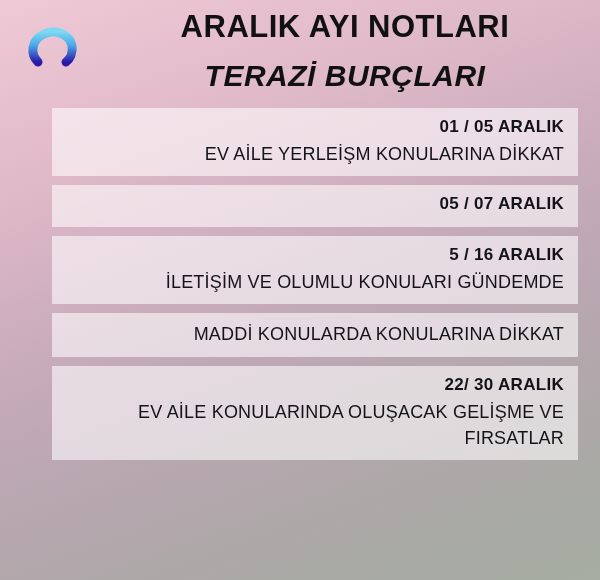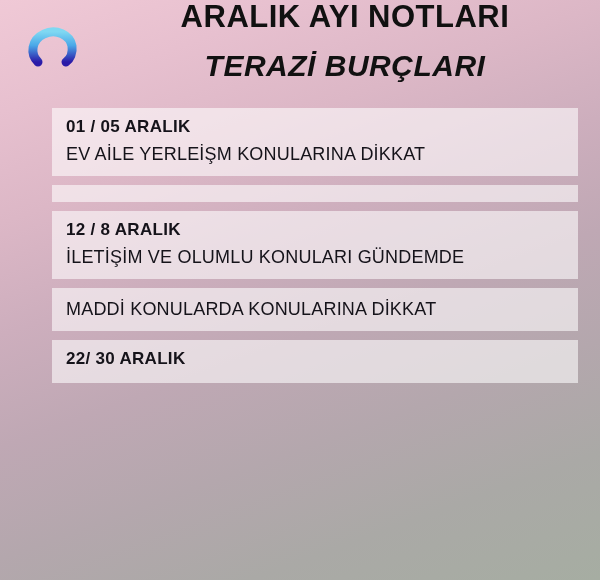--- a/index.html
+++ b/index.html
@@ -32,21 +32,21 @@
 
   
   .header {
     position: relative;
     height: 104px;
     padding-left: 104px;
     padding-right: 14px;
     box-sizing: border-box;
     display: flex;
     flex-direction: column;
-    justify-content: flex-start;
+    justify-content: center;
     align-items: center;
   }
   .logo {
     position: absolute;
     left: 16px;
     top: 18px;
     width: 78px;
     height: 78px;
   }
   .title-main {
@@ -67,20 +67,21 @@
     line-height: 1.15;
     text-align: center;
     white-space: nowrap;
     margin-top: 14px;
   }
 
   
   .list {
     padding: 4px 22px 0 52px;
     box-sizing: border-box;
+    text-align: right;
   }
   .entry {
     background: rgba(255,255,255,0.58);
     margin-bottom: 9px;
     padding: 8px 14px 9px 14px;
     box-sizing: border-box;
   }
   .entry-date {
     font-size: 17px;
     font-weight: bold;
@@ -127,29 +128,31 @@
   </div>
 
   <div class="list">
 
     <div class="entry">
       <div class="entry-date">01 / 05 ARALIK</div>
       <div class="entry-text">EV AİLE YERLEİŞM KONULARINA DİKKAT</div>
     </div>
 
     <div class="entry">
+      <div class="entry-date">05 / 07 ARALIK</div>
     </div>
 
     <div class="entry">
-      <div class="entry-date">12 / 8 ARALIK</div>
+      <div class="entry-date">5 / 16 ARALIK</div>
       <div class="entry-text">İLETİŞİM VE OLUMLU KONULARI GÜNDEMDE</div>
     </div>
 
     <div class="entry">
       <div class="entry-text">MADDİ KONULARDA KONULARINA DİKKAT</div>
     </div>
 
     <div class="entry">
       <div class="entry-date">22/ 30 ARALIK</div>
+      <div class="entry-text">EV AİLE KONULARINDA OLUŞACAK GELİŞME VE FIRSATLAR</div>
     </div>
 
   </div>
 </div>
 
 </body></html>

